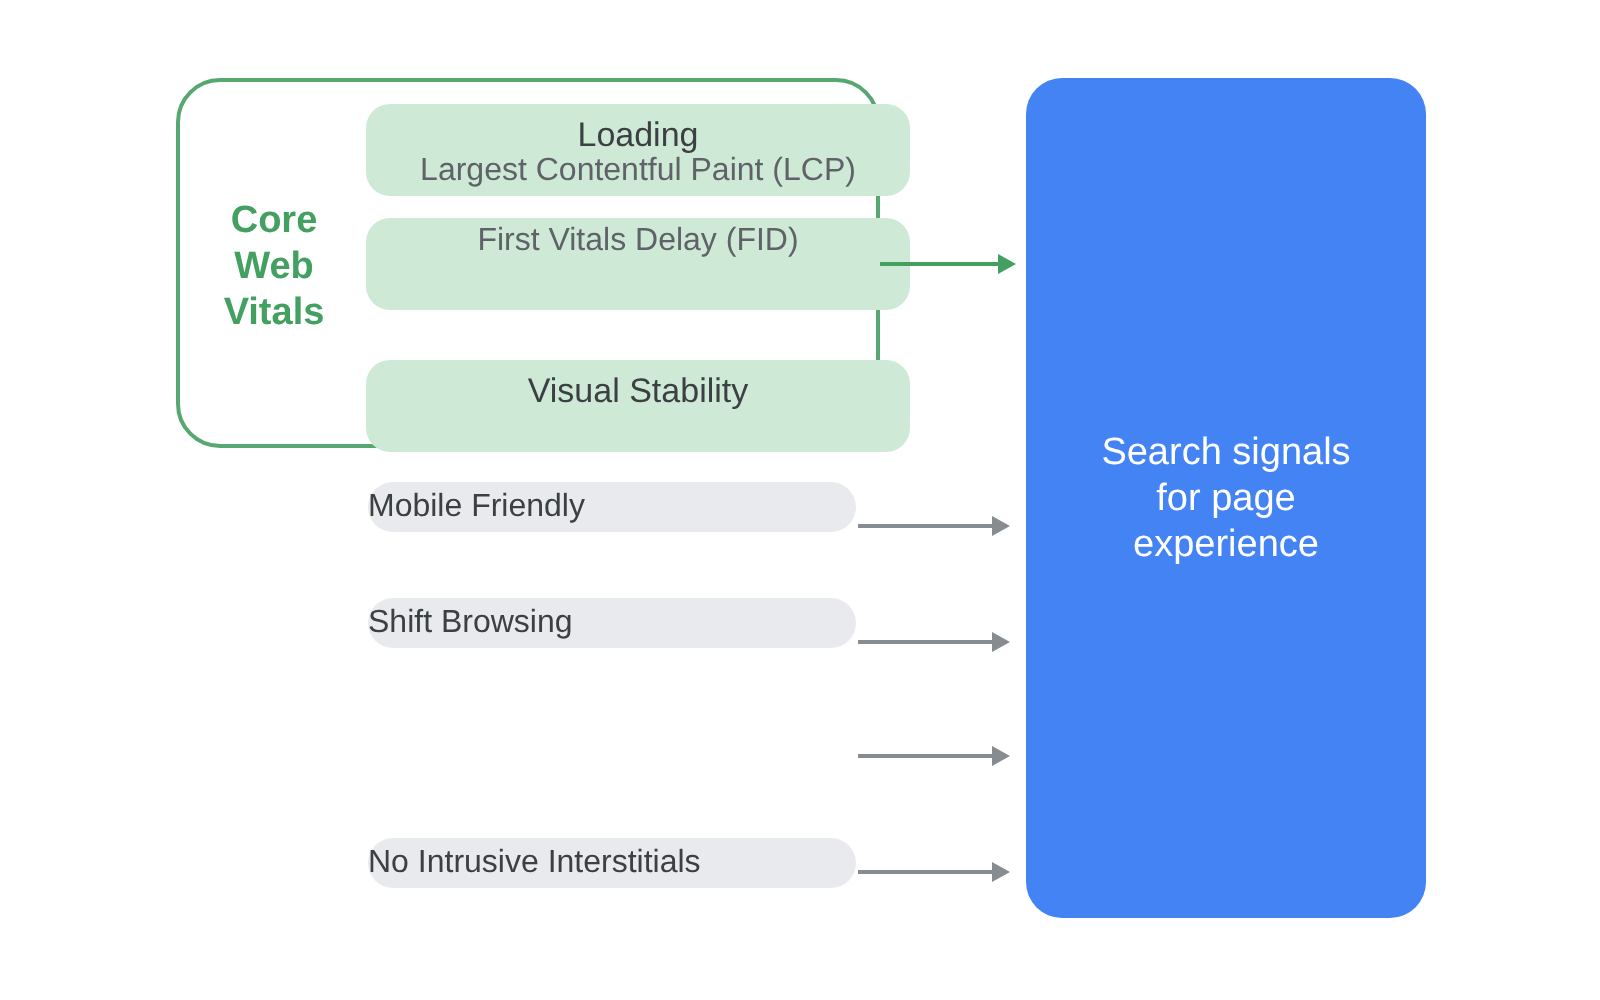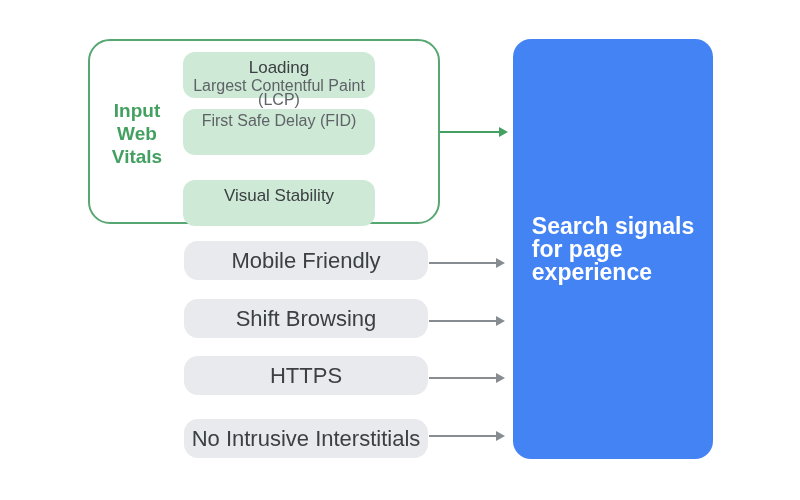--- a/index.html
+++ b/index.html
@@ -15,46 +15,46 @@
     border-radius: 22px; background: transparent;
   }
   .cwv-label {
     position: absolute; left: 96px; top: 99px; width: 82px;
     text-align: center; color: var(--green-accent, #44a061);
     font-size: 19px; font-weight: 700; line-height: 23px;
   }
 
   .pill { position: absolute; text-align: center; }
   .pill-green {
-    left: 183px; width: 192px; height: 46px;
+    left: 183px; width: 272px; height: 46px;
     background: var(--green-pill-bg, #ceead6); border-radius: 12px;
     padding-top: 5px;
   }
   .pill-title {
     font-size: 17px; font-weight: 500; color: var(--text-dark, #3c4043); line-height: 22px;
   }
   .pill-sub {
     font-size: 16px; color: var(--subtitle-gray, #5f6368); line-height: 14px;
   }
   .pill-gray {
-    left: 184px; width: 244px; height: 39px;
+    left: 184px; width: 244px; height: 25px;
     background: var(--gray-pill-bg, #e8eaed); border-radius: 14px;
-    display: flex; align-items: center; justify-content: center;
-    font-size: 22px; color: var(--text-dark, #3c4043);
+    display: flex; align-items: center; 
+    font-size: 16px; color: var(--text-dark, #3c4043);
   }
 
   
   .target-box {
     position: absolute; left: 513px; top: 39px; width: 200px; height: 420px;
     background: var(--blue-box-bg, #4483f3); border-radius: 18px;
     display: flex; align-items: center; justify-content: center;
   }
   .target-label {
-    color: #ffffff; font-size: 23px; font-weight: 700;
-    line-height: 23px; text-align: left;
+    color: #ffffff; font-size: 19px; font-weight: 400;
+    line-height: 23px; text-align: center;
   }
 
   
   .arrow { position: absolute; height: 12px; }
   .arrow-line {
     position: absolute; left: 0; top: 5px; height: 2px; right: 7px;
   }
   .arrow-head {
     position: absolute; right: 0; top: 1px; width: 0; height: 0;
     border-top: 5px solid transparent; border-bottom: 5px solid transparent;
@@ -66,49 +66,46 @@
   .arrow-gray .arrow-line { background: var(--arrow-gray, #9aa0a6); }
 </style>
 </head>
 <body>
 
 <div class="canvas">
 
   <div class="cwv-box"></div>
 
   <div class="cwv-label">
-    <div>Input</div>
+    <div>Core</div>
     <div>Web</div>
     <div>Vitals</div>
   </div>
 
   <div class="pill pill-green" style="top:52px">
     <div class="pill-title">Loading</div>
     <div class="pill-sub">Largest Contentful Paint (LCP)</div>
   </div>
   <div class="pill pill-green" style="top:109px">
-    <div class="pill-sub">First Safe Delay (FID)</div>
+    <div class="pill-sub">First Vitals Delay (FID)</div>
   </div>
   <div class="pill pill-green" style="top:180px">
     <div class="pill-title">Visual Stability</div>
   </div>
 
   <div class="arrow arrow-green" style="left:440px; top:126px; width:68px">
     <span class="arrow-line"></span>
     <span class="arrow-head"></span>
   </div>
 
   <div class="pill pill-gray" style="top:241px">
     <span>Mobile Friendly</span>
   </div>
   <div class="pill pill-gray" style="top:299px">
     <span>Shift Browsing</span>
-  </div>
-  <div class="pill pill-gray" style="top:356px">
-    <span>HTTPS</span>
   </div>
   <div class="pill pill-gray" style="top:419px">
     <span>No Intrusive Interstitials</span>
   </div>
 
   <div class="arrow arrow-gray" style="left:429px; top:257px; width:76px">
     <span class="arrow-line"></span>
     <span class="arrow-head"></span>
   </div>
   <div class="arrow arrow-gray" style="left:429px; top:315px; width:76px">

